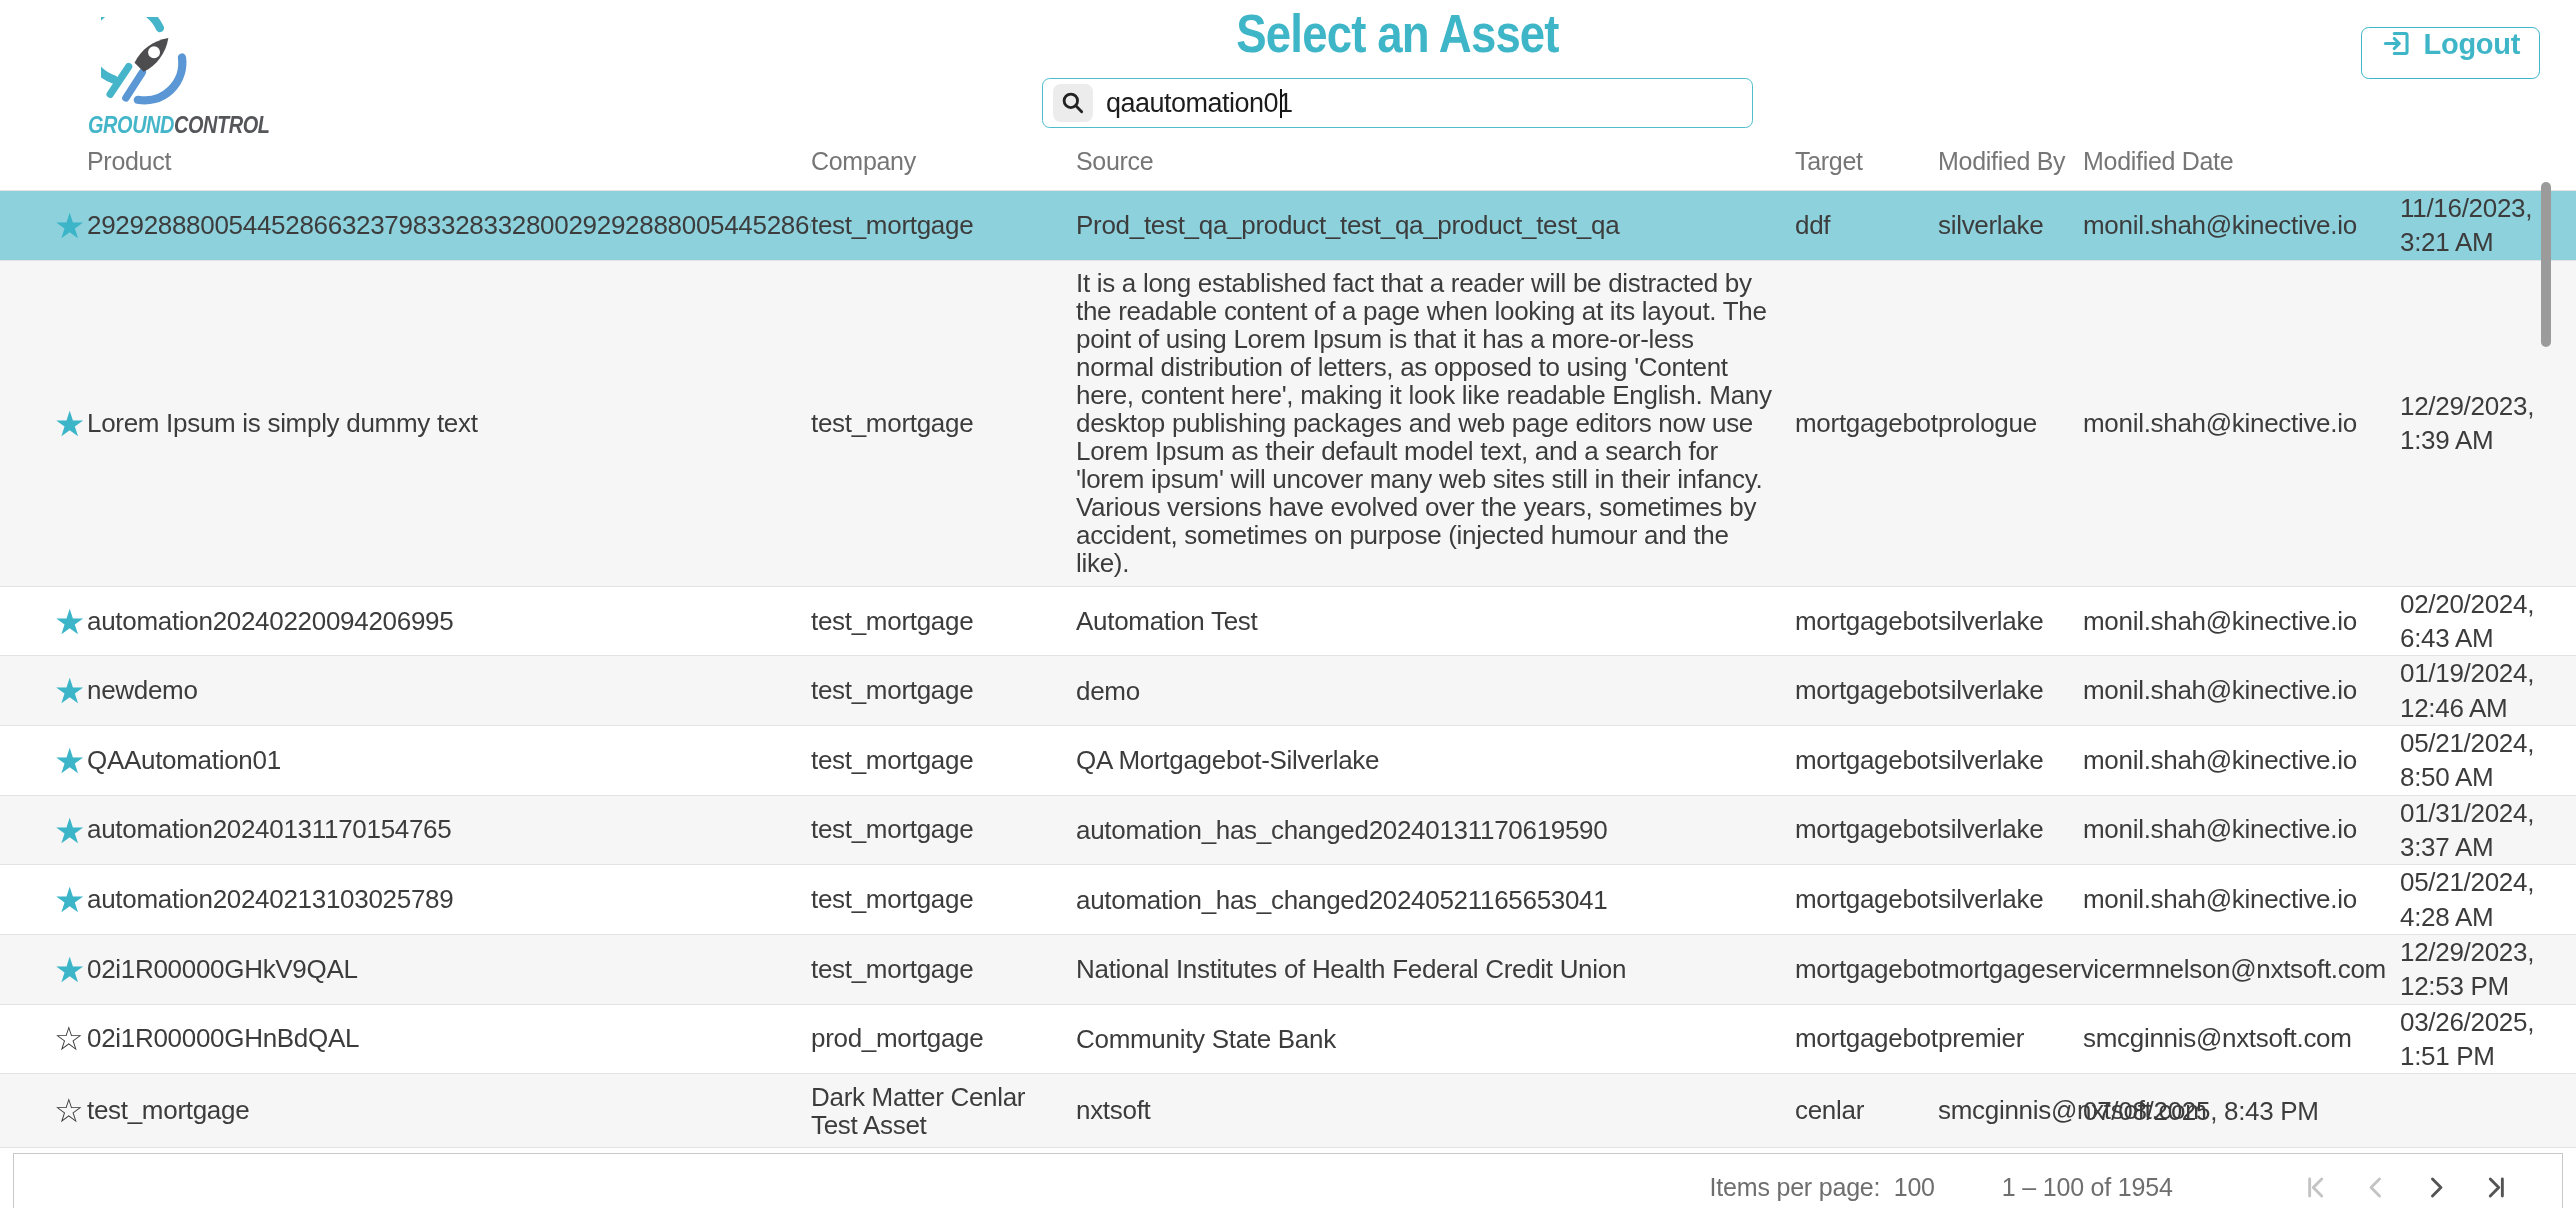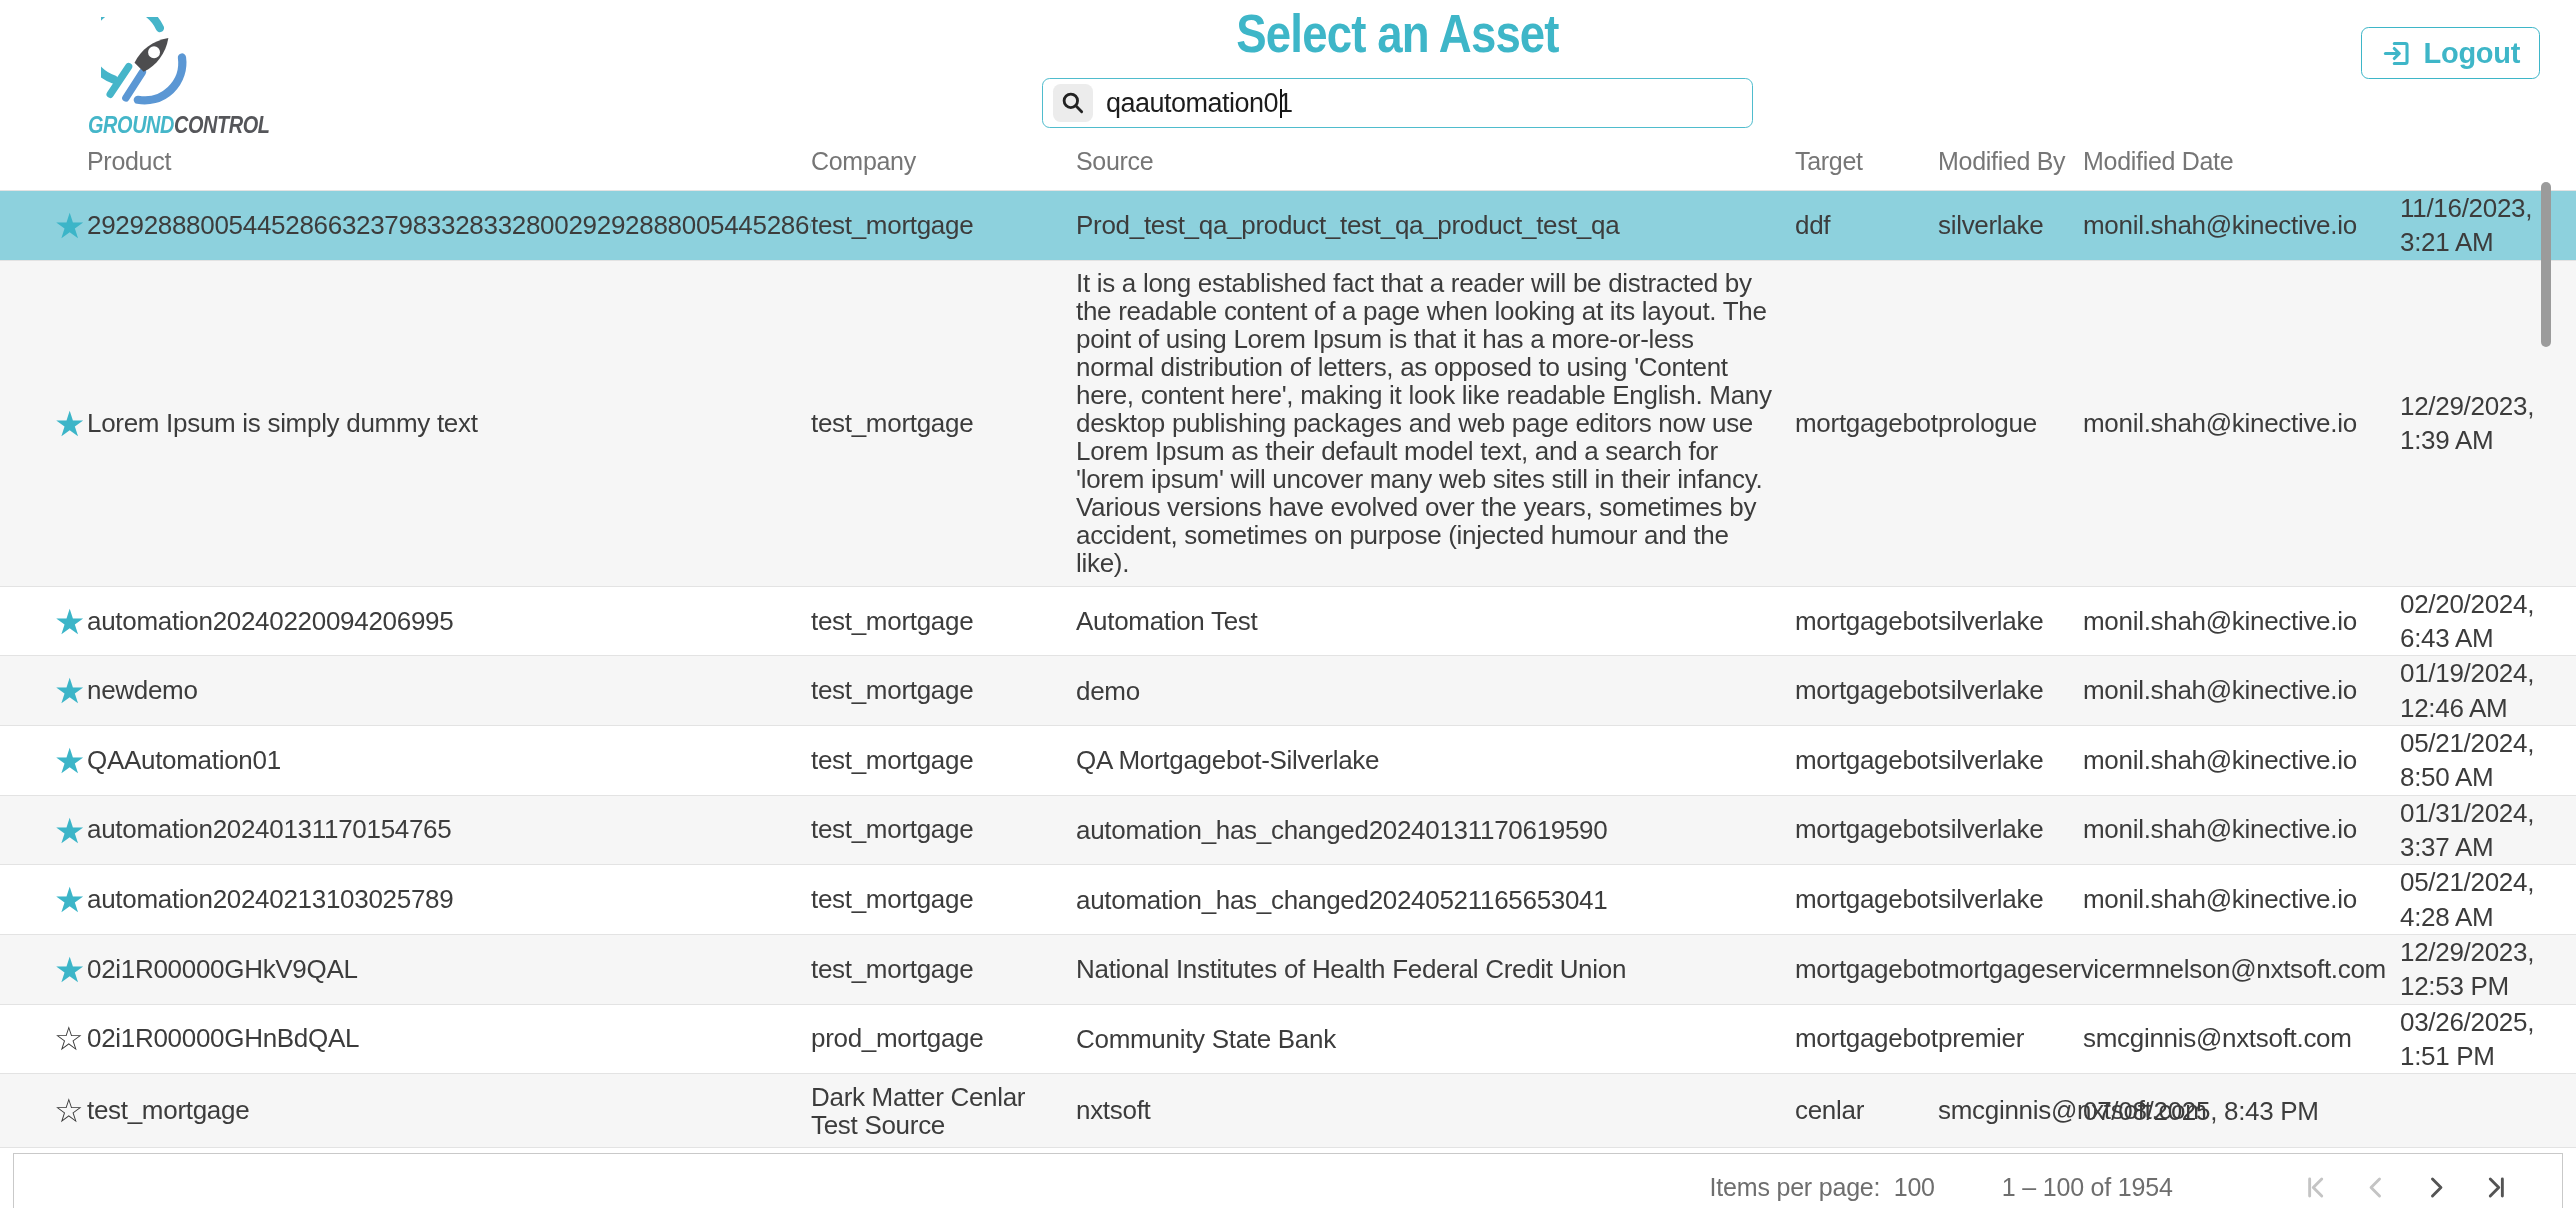--- a/index.html
+++ b/index.html
@@ -24,21 +24,21 @@
              display:flex;align-items:center;padding:0 9.6px;background:#fff;position:relative;box-sizing:border-box;}
   .search-iconbox{width:40px;height:38px;border-radius:7.7px;background:#ececec;
                   display:flex;align-items:center;justify-content:center;flex:0 0 auto;}
   .searchbox input{flex:1;border:none;outline:none;background:transparent;
                    font-family:inherit;font-size:27px;color:#1d1d1d;letter-spacing:-0.5px;
                    padding:0 0 0 13.4px;margin:0;}
   .fake-caret{position:absolute;left:237px;top:9.6px;width:1.9px;height:29px;background:#111;}
 
   .logout-btn{position:absolute;right:36px;top:27px;height:52px;box-sizing:border-box;
               border:1.9px solid #3eb6c8;border-radius:7.7px;background:#fff;color:#3eb6c8;
-              display:flex;align-items:center;gap:11.5px;padding:0 19px;cursor:pointer;
+              display:flex;align-items:flex-start;gap:11.5px;padding:0 19px;cursor:pointer;
               font-family:inherit;font-size:29px;font-weight:700;letter-spacing:-0.3px;}
 
   
   .grid{display:grid;grid-template-columns:33px 724px 265px 719px 143px 145px 317px 139px;
         padding-left:54px;align-items:center;}
   .thead{height:58px;border-bottom:1px solid #e3e3e3;color:#767676;font-size:25px;margin-top:132px;}
   .hcell{padding-right:15.3px;}
   .trow{min-height:53px;border-bottom:1px solid #e3e3e3;font-size:26px;background:#fff;cursor:pointer;}
   .trow.stripe{background:#f6f6f6;}
   .trow.selected{background:#8dd1dd;min-height:45px;}
@@ -208,21 +208,21 @@
         <span class="cell cell-product">prod_mortgage</span>
         <span class="cell cell-company">Community State Bank</span>
         <span class="cell cell-source">mortgagebot</span>
         <span class="cell cell-target">premier</span>
         <span class="cell cell-modified_by">smcginnis@nxtsoft.com</span>
         <span class="cell cell-modified_date">03/26/2025, 1:51 PM</span>
       </div>
       <div class="trow grid stripe">
         <span class="star outline">☆</span>
         <span class="cell cell-product">test_mortgage</span>
-        <span class="cell cell-company">Dark Matter Cenlar Test Source</span>
+        <span class="cell cell-company">Dark Matter Cenlar Test Asset</span>
         <span class="cell cell-source">nxtsoft</span>
         <span class="cell cell-target">cenlar</span>
         <span class="cell cell-modified_by">smcginnis@nxtsoft.com</span>
         <span class="cell cell-modified_date">07/08/2025, 8:43 PM</span>
       </div>
       <div class="trow grid">
         <span class="star outline">☆</span>
         <span class="cell cell-asset_id">OpenAPI_Base_Template_Symitar</span>
         <span class="cell cell-product">test_mortgage</span>
         <span class="cell cell-company">Kinective Base Template</span>

